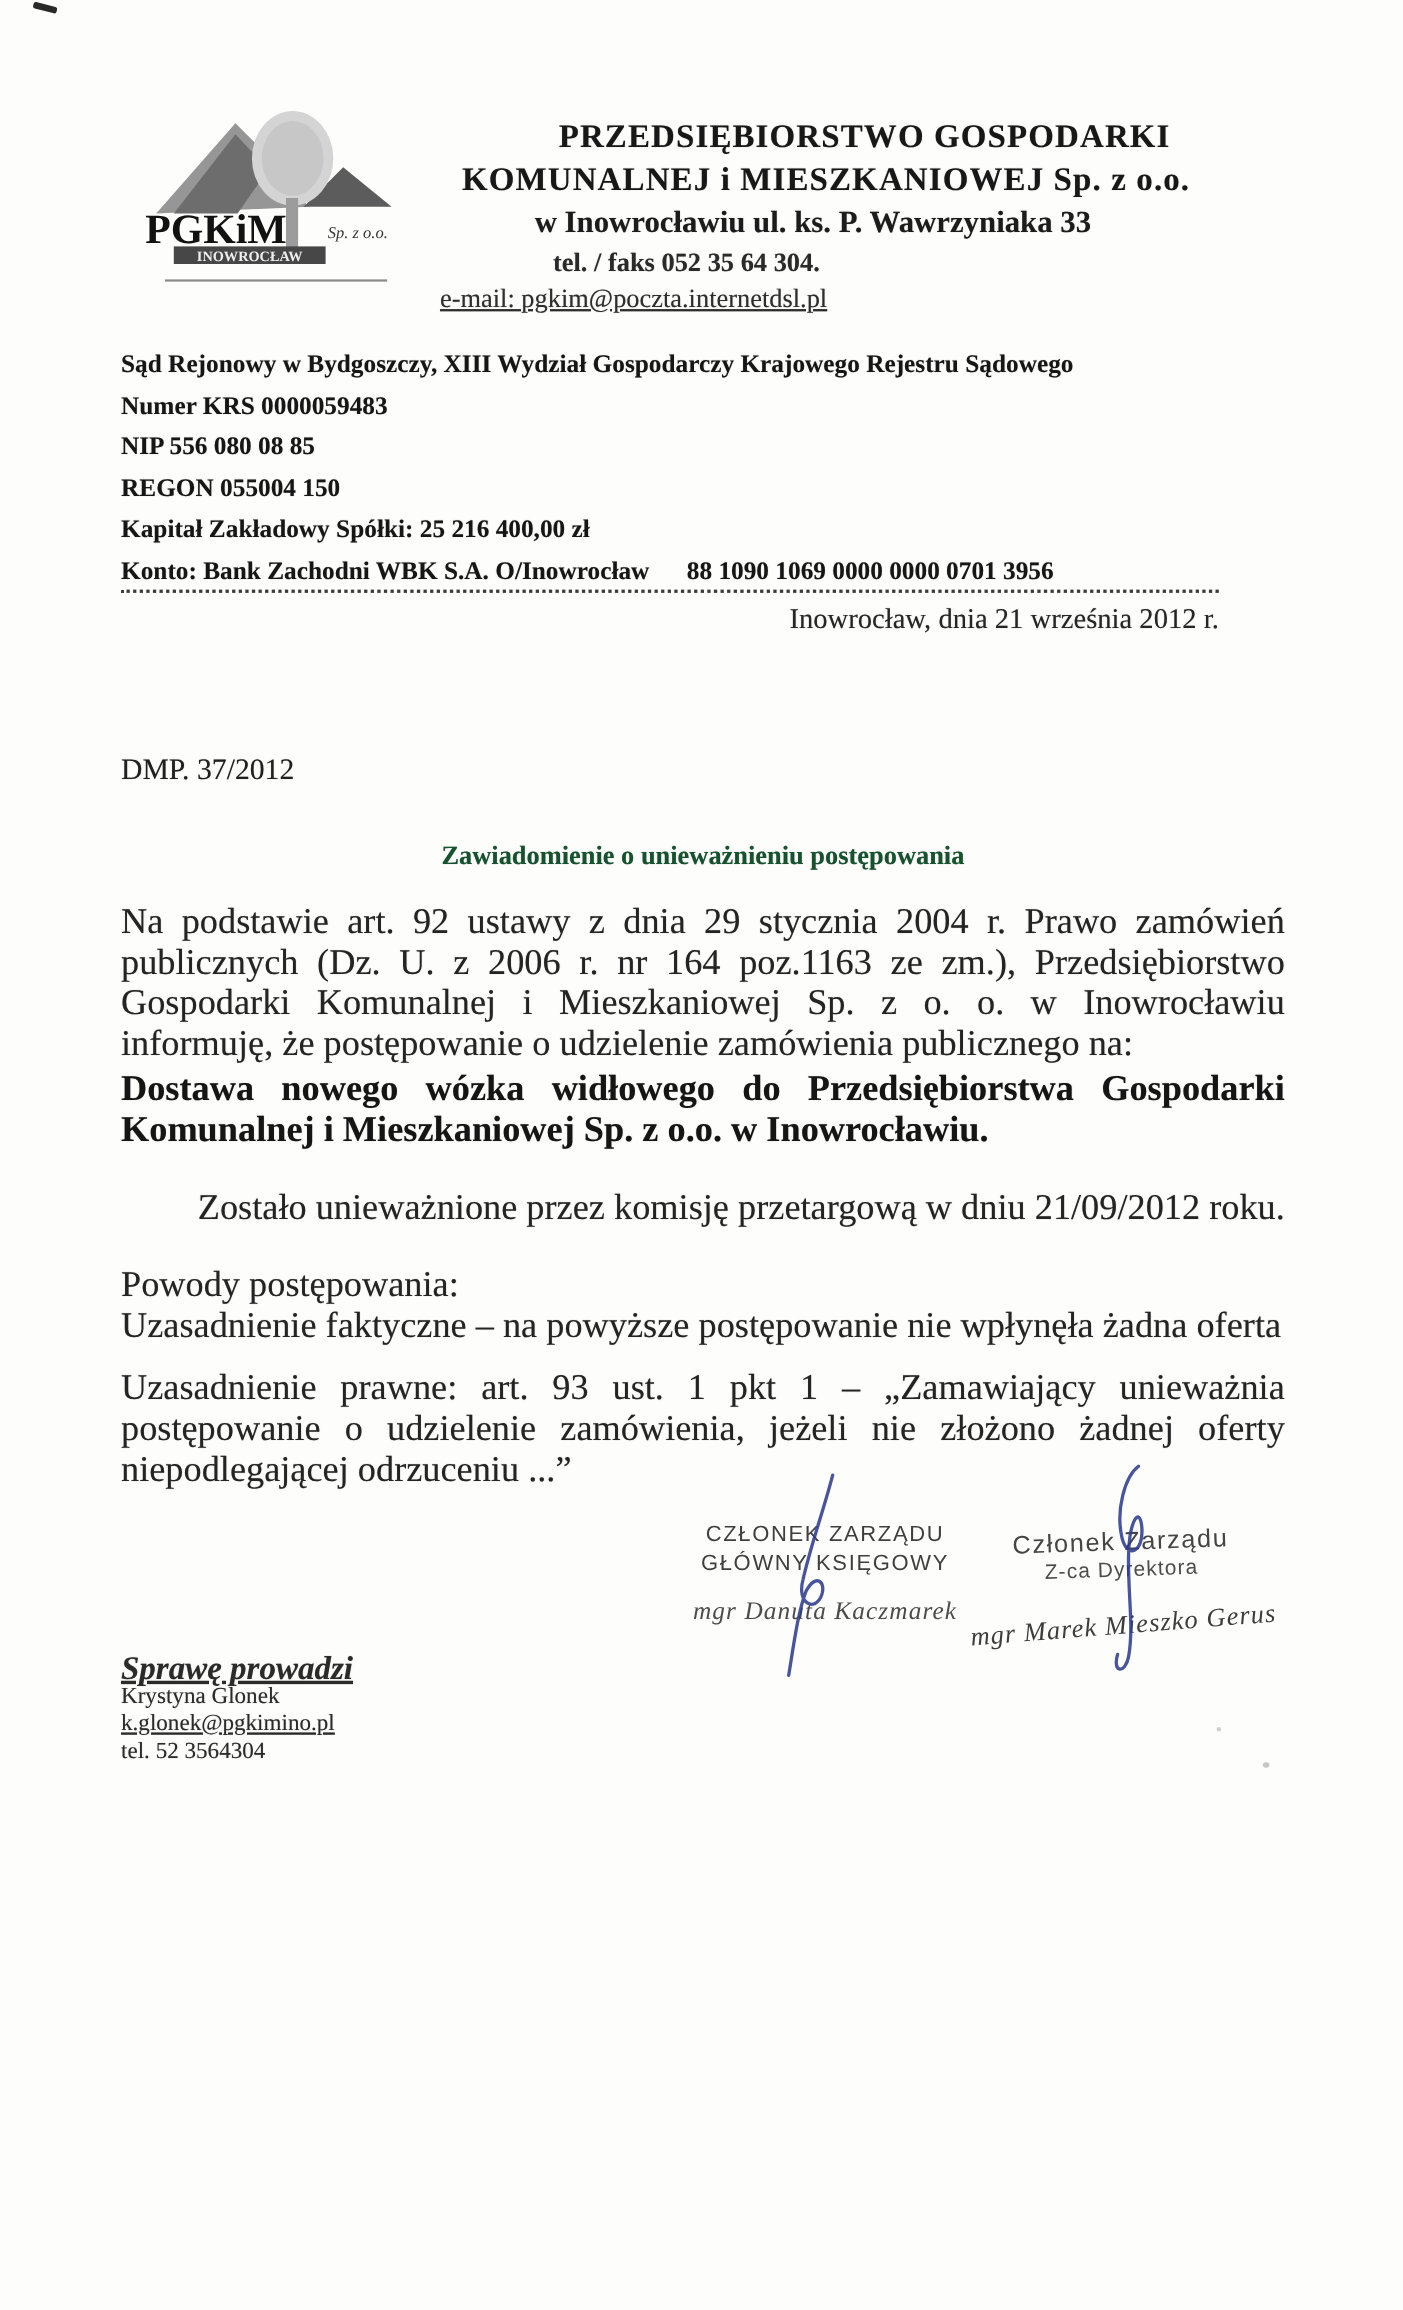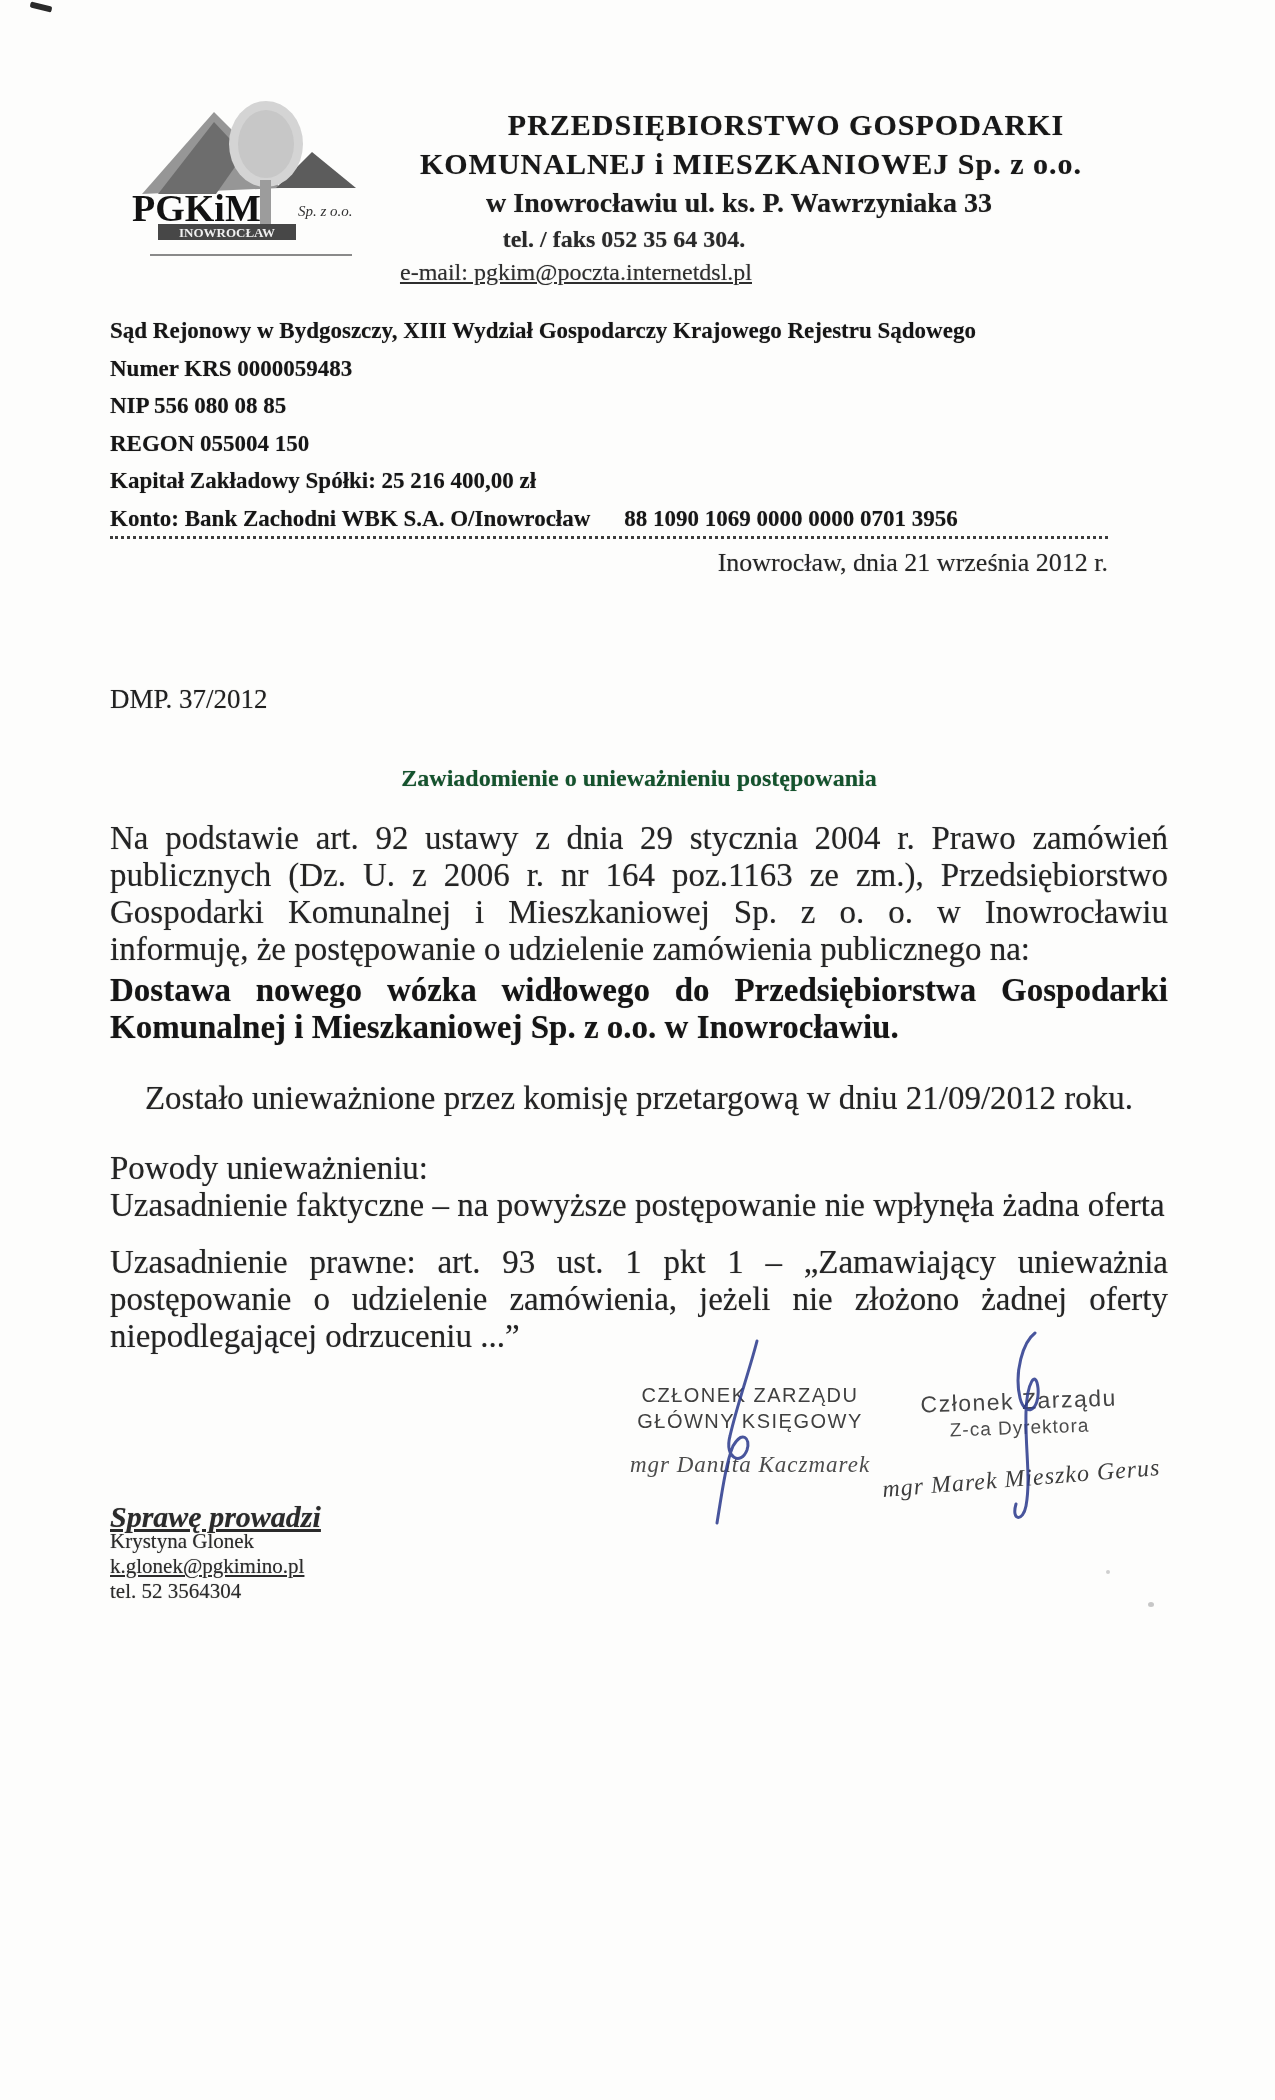--- a/index.html
+++ b/index.html
@@ -34,21 +34,21 @@
   .dateline { left: 110px; top: 548px; width: 998px; text-align: right; font-size: 26px; color:#262626;}
 
   
   .refnum { left: 110px; top: 684px; font-size: 27px; color:#202020;}
   .title { left: 110px; top: 765px; width: 1058px; text-align: center; font-weight: bold; font-size: 24px; color:#14532d;}
 
   
   .para { left: 110px; width: 1058px; font-size: 33px; line-height: 37px; text-align: justify; color:#242424;}
   .p-intro { top: 820px; }
   .p-subject { top: 972px; font-weight: bold; color:#151515;}
-  .p-annul { top: 1080px; text-align: center; }
+  .p-annul { top: 1080px; text-align: right; }
   .p-reasons { top: 1150px; text-align: left; }
   .p-legal { top: 1244px; }
 
   
   .sig-left { left: 620px; top: 1382px; width: 260px; text-align: center; }
   .sig-left .sig-title { font-family: "Liberation Sans", sans-serif; font-size: 20px; letter-spacing: 1.5px; color: #3f3f3f; line-height: 26px; }
   .sig-left .sig-name { margin-top: 18px; font-style: italic; font-size: 23px; color: #4c4c4c; letter-spacing: 1px;}
 
   .sig-right { left: 880px; top: 1388px; width: 280px; text-align: center; transform: rotate(-2deg); }
   .sig-right .sig-title-a { font-family: "Liberation Sans", sans-serif; font-size: 23px; letter-spacing: 1.5px; color: #454545; }
@@ -113,21 +113,21 @@
 <div class="abs dotline"></div>
 <div class="abs dateline scan">Inowrocław, dnia 21 września 2012 r.</div>
 
 <div class="abs refnum scan">DMP. 37/2012</div>
 <div class="abs title scan">Zawiadomienie o unieważnieniu postępowania</div>
 
 <div class="abs para p-intro scan">Na podstawie art. 92 ustawy z dnia 29 stycznia 2004 r. Prawo zamówień publicznych (Dz. U. z 2006 r. nr 164 poz.1163 ze zm.), Przedsiębiorstwo Gospodarki Komunalnej i Mieszkaniowej Sp. z o. o. w Inowrocławiu informuję, że postępowanie o udzielenie zamówienia publicznego na:</div>
 <div class="abs para p-subject scan">Dostawa nowego wózka widłowego do Przedsiębiorstwa Gospodarki Komunalnej i Mieszkaniowej Sp. z o.o. w Inowrocławiu.</div>
 <div class="abs para p-annul scan">Zostało unieważnione przez komisję przetargową w dniu 21/09/2012 roku.</div>
 <div class="abs para p-reasons scan">
-  <div>Powody unieważnieniu:</div>
+  <div>Powody postępowania:</div>
   <div>Uzasadnienie faktyczne – na powyższe postępowanie nie wpłynęła żadna oferta</div>
 </div>
 <div class="abs para p-legal scan">Uzasadnienie prawne: art. 93 ust. 1 pkt 1 – „Zamawiający unieważnia postępowanie o udzielenie zamówienia, jeżeli nie złożono żadnej oferty niepodlegającej odrzuceniu ...”</div>
 
 <div class="abs sig-left">
   <div class="sig-title">CZŁONEK ZARZĄDU</div>
   <div class="sig-title">GŁÓWNY KSIĘGOWY</div>
   <div class="sig-name">mgr Danuta Kaczmarek</div>
 </div>
 

